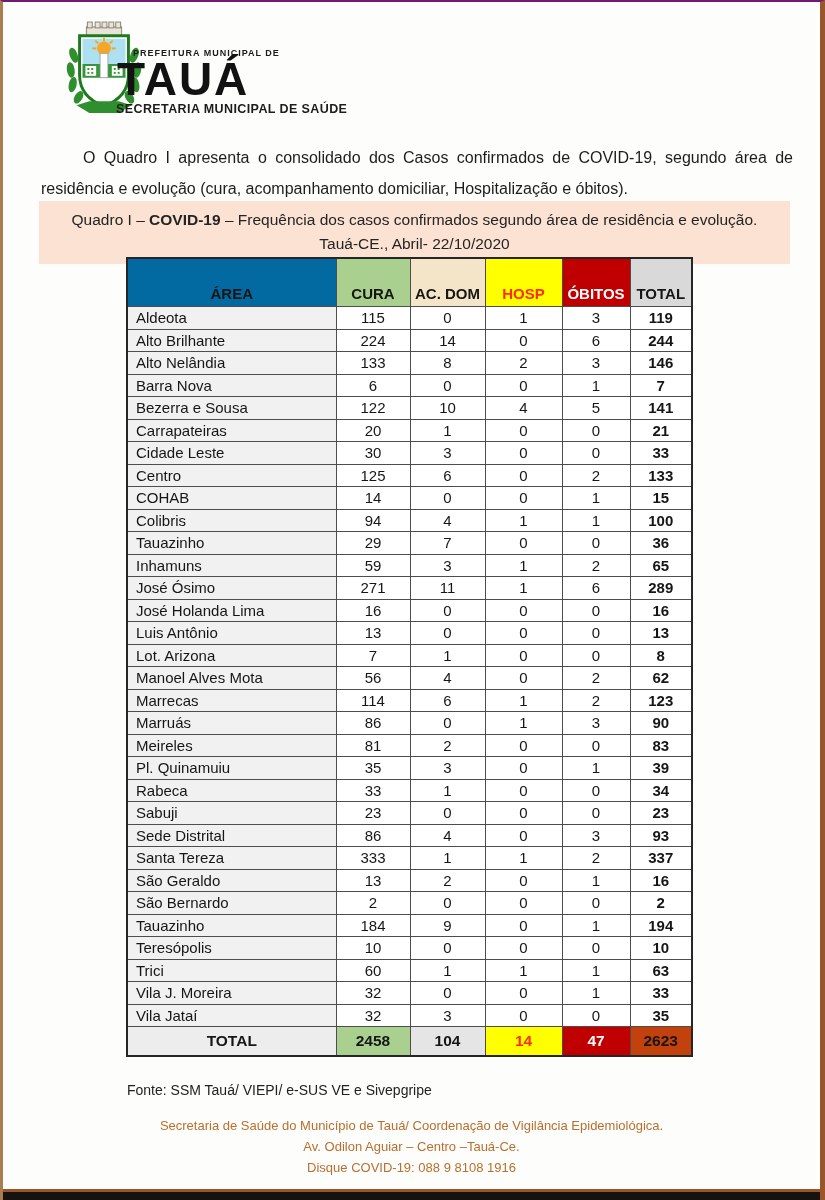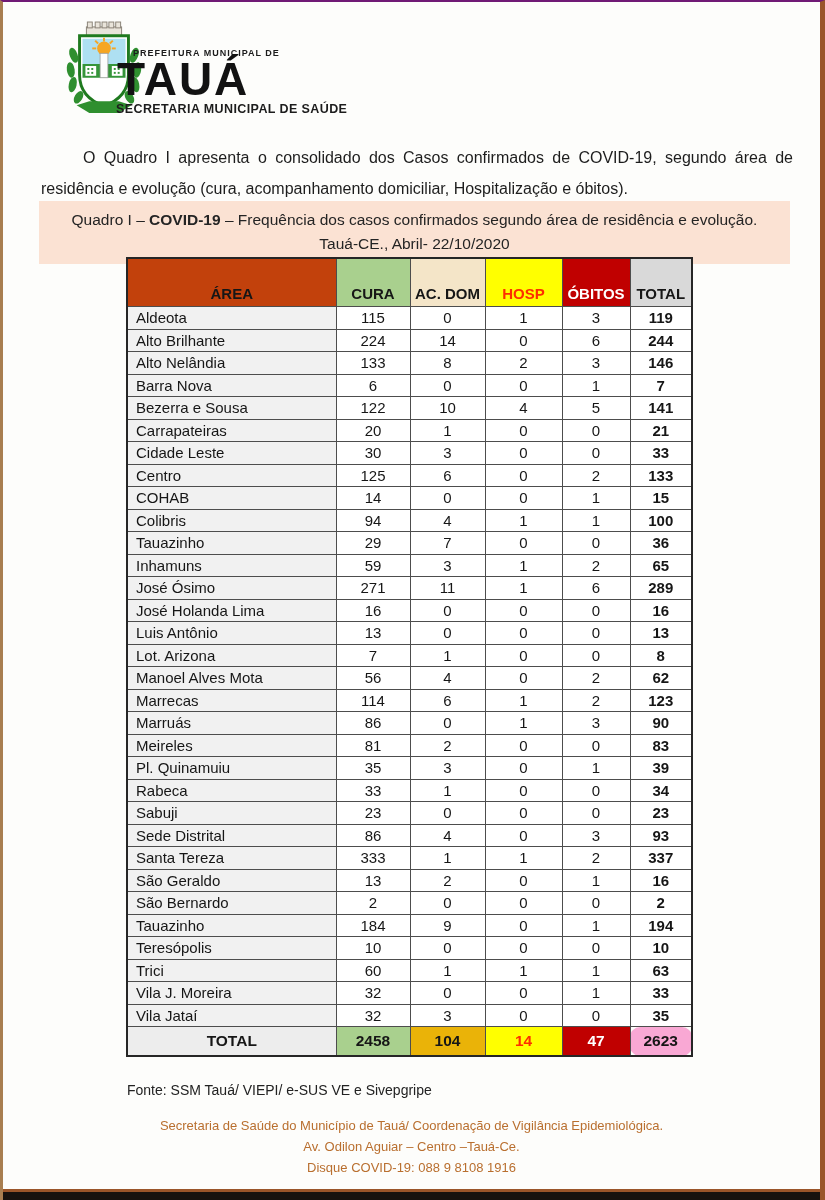--- a/index.html
+++ b/index.html
@@ -26,37 +26,37 @@
     text-align:center;padding:7px 0 8px 0;color:#242424;}
   .quadro-title .line1{font-size:15.5px;line-height:24px;}
   .quadro-title .line2{font-size:15.5px;line-height:24px;}
 
   
   table.quadro{position:absolute;left:123px;top:255px;border-collapse:collapse;table-layout:fixed;
     font-size:15px;color:#161616;}
   table.quadro th,table.quadro td{border:1px solid #4d4d4d;overflow:hidden;white-space:nowrap;}
   table.quadro{border:2px solid #262626;}
   thead th{height:44px;vertical-align:bottom;padding:0 2px 3px 2px;font-weight:bold;white-space:normal;line-height:19px;border-bottom-width:2px;}
-  th.h-area{background:#c2410c;}
+  th.h-area{background:#0369a1;}
   th.h-cura{background:#a9d08e;}
   th.h-acdom{background:#f4e5c8;}
   th.h-hosp{background:#ffff00;color:#fe2e00;}
   th.h-obitos{background:#c00000;color:#ffffff;}
   th.h-total{background:#d9d9d9;}
   tbody td{height:21.5px;padding:0;}
   tbody td.c-area{background:#f1f1f1;text-align:left;padding-left:8px;}
   tbody td.c-num{background:#ffffff;text-align:center;}
   tbody td.c-total{background:#ffffff;text-align:center;font-weight:bold;}
   tfoot td{height:26px;font-weight:bold;text-align:center;font-size:15.5px;border-top-width:2px;}
   td.t-label{background:#ededed;}
   td.t-cura{background:#a9d08e;}
-  td.t-acdom{background:#eab308;}
+  td.t-acdom{background:#e5e5e5;}
   td.t-hosp{background:#ffff00;color:#fe2e00;}
   td.t-obitos{background:#c00000;color:#ffffff;}
-  td.t-total{background:#f9a8d4;border-radius:10px;}
+  td.t-total{background:#c2410c;}
 
   .fonte{position:absolute;left:124px;top:1080px;font-size:14px;color:#222222;}
 
   
   .doc-footer{position:absolute;left:0;top:1113px;width:100%;text-align:center;color:#b96f2f;font-size:13px;line-height:21px;}
 </style>
 </head>
 <body>
 
 <div class="page">

